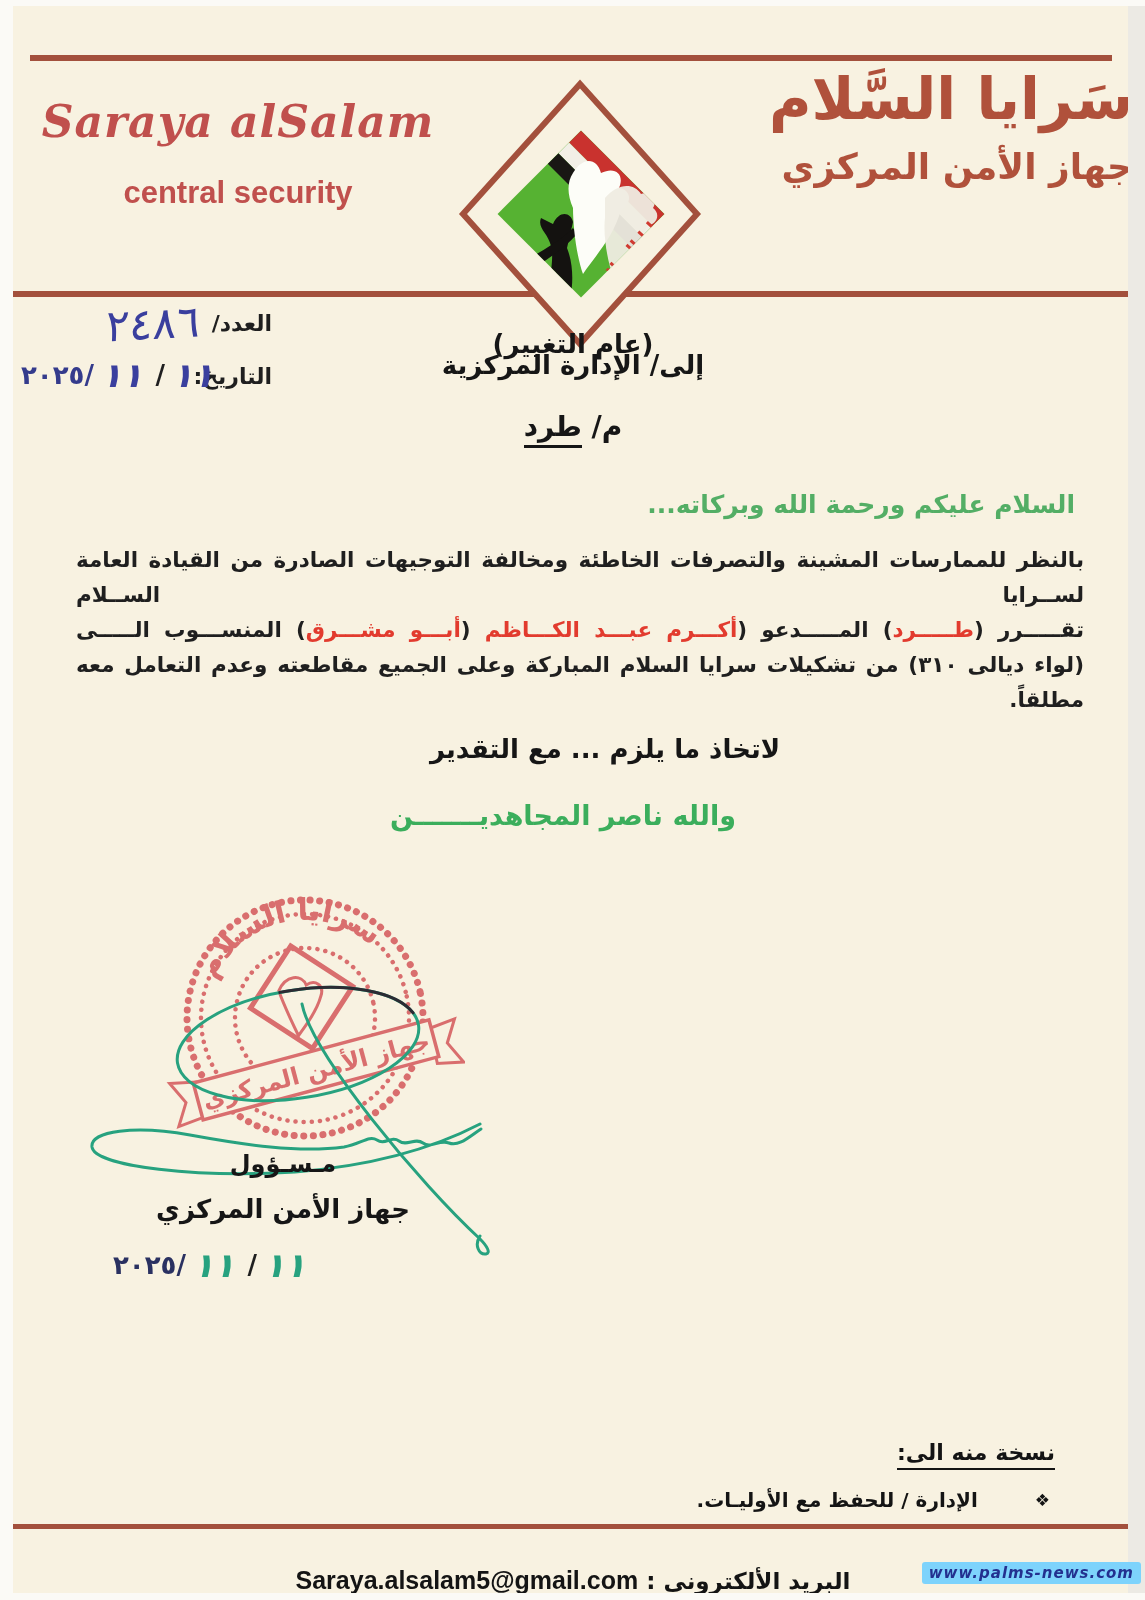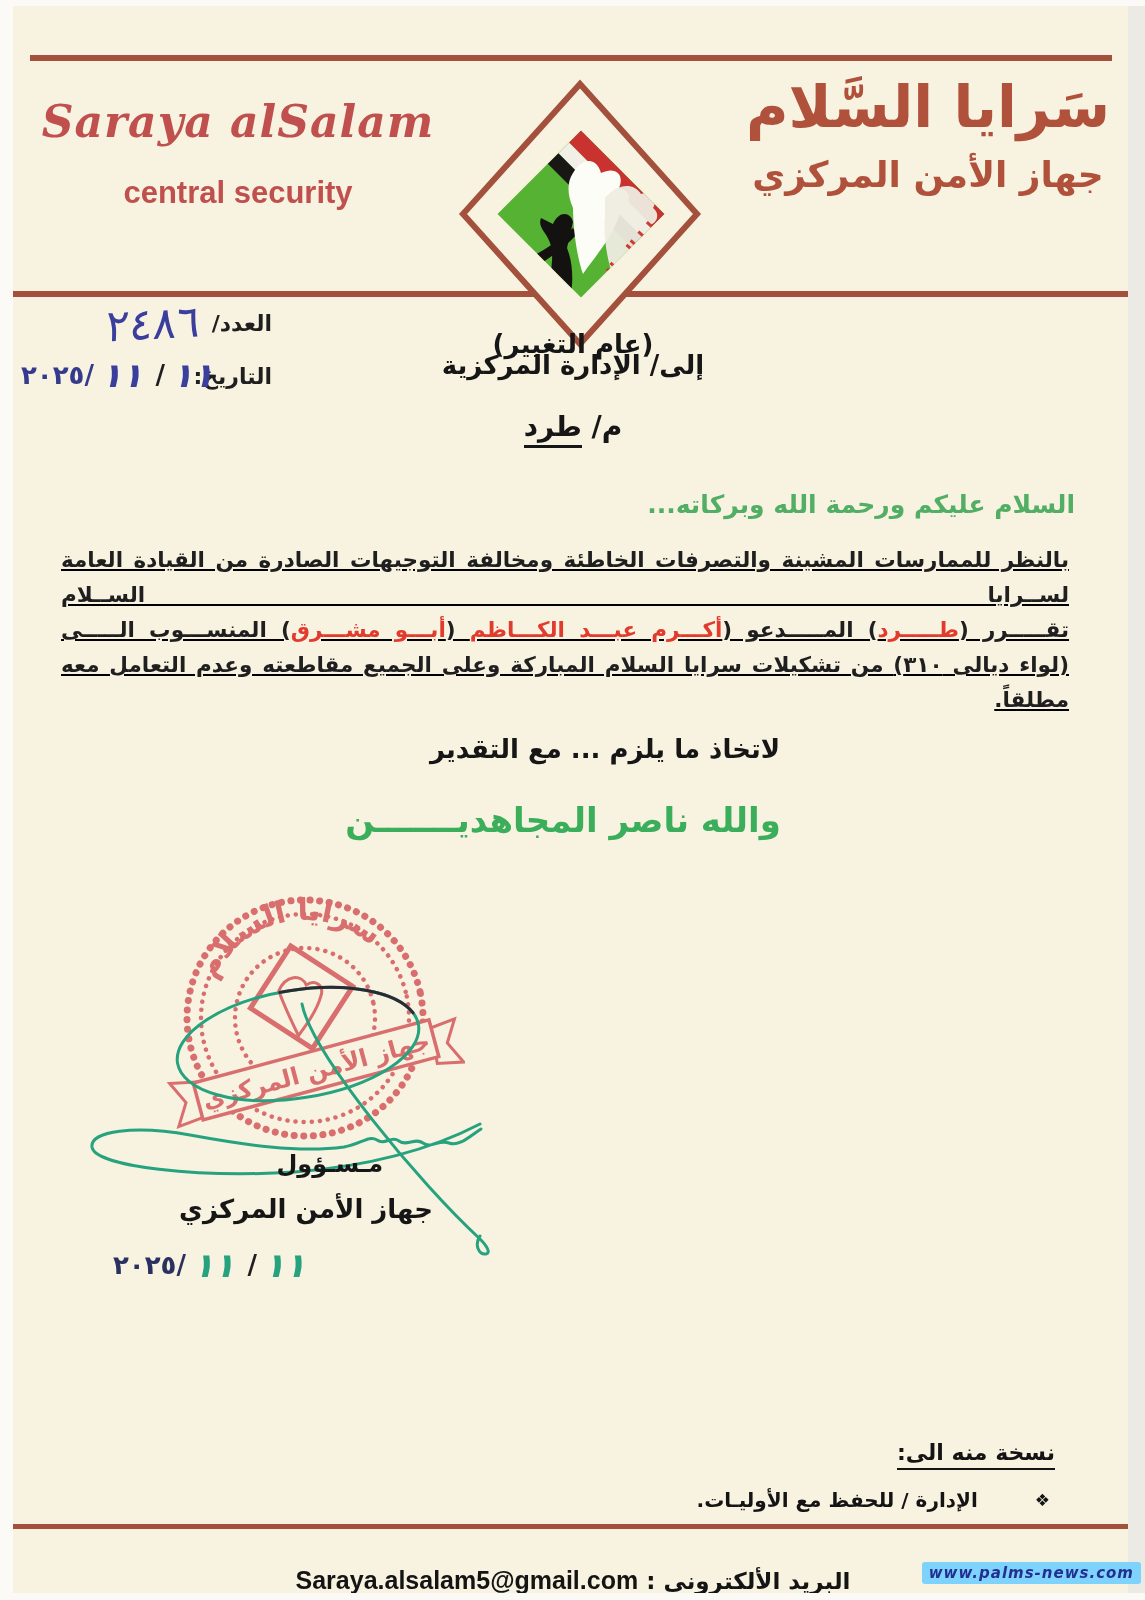--- a/index.html
+++ b/index.html
@@ -24,22 +24,22 @@
   .slash{font-weight:bold;font-size:26px;color:#1f1f1f;}
   .daterow{display:flex;direction:ltr;align-items:center;gap:10px;}
   
   .addr{font-weight:bold;color:#161616;text-align:center;}
   .subject-underline{border-bottom:3px solid #161616;padding-bottom:2px;}
   
   .green-salute{color:#53ae65;font-weight:bold;font-size:25px;}
   .bodyline{direction:rtl;font-size:21.5px;font-weight:bold;color:#1f1f1f;text-align:justify;text-align-last:justify;line-height:35px;}
   .red{color:#e23b2e;margin-top:7px;}
   .closing{font-weight:bold;font-size:26px;color:#161616;text-align:center;}
-  .motto{font-weight:bold;font-size:34px;color:#3bae5c;text-align:center;}
-  .sigtxt{font-weight:bold;color:#161616;text-align:right;}
+  .motto{font-weight:bold;font-size:27px;color:#3bae5c;text-align:center;}
+  .sigtxt{font-weight:bold;color:#161616;text-align:center;}
   
   .cc-head{font-weight:bold;font-size:22px;color:#141414;border-bottom:2px solid #141414;padding-bottom:3px;}
   .cc-item{font-weight:bold;font-size:20px;color:#141414;}
   .cc-bullet{font-size:17px;margin-left:26px;position:relative;top:-1px;}
   
   .email-line{direction:rtl;text-align:center;font-size:23px;font-weight:bold;color:#141414;margin-top:20px;}
   .email-en{font-family:"Liberation Sans",sans-serif;font-weight:bold;font-size:25px;}
   .watermark{font-family:"DejaVu Sans",sans-serif;font-style:italic;font-weight:bold;font-size:15px;color:#23308f;background:#7dd3fc;border-radius:3px;padding:2px 7px;letter-spacing:1px;}
   .edge{position:absolute;background:#fbfaf6;}
 </style>
@@ -48,21 +48,21 @@
 
 <div class="page">
 
   <div class="abs rule" style="left:17px;top:49px;width:1082px;"></div>
 
   <div class="abs" style="left:25px;top:90px;width:400px;text-align:center;">
     <div class="brand-en1">Saraya alSalam</div>
     <div class="brand-en2" style="margin-top:28px;">central security</div>
   </div>
 
-  <div class="abs ar" style="left:710px;top:72px;width:410px;text-align:center;">
+  <div class="abs ar" style="left:710px;top:64px;width:410px;">
     <div class="brand-ar1">سَرايا السَّلام</div>
     <div class="brand-ar2" style="margin-top:18px;">جهاز الأمن المركزي</div>
   </div>
 
   <div class="abs rule" style="left:-13px;top:285px;width:1147px;"></div>
 
   <svg class="abs" style="left:442px;top:72px;" width="250" height="272" viewBox="0 0 250 272">
     <defs>
       <clipPath id="innersq">
           <rect x="67" y="77" width="118" height="118" transform="rotate(45 126 136)"></rect>
@@ -101,21 +101,21 @@
   </div>
 
   <div class="abs ar addr" style="left:380px;top:296px;width:360px;font-size:26px;margin-top:27px;">(عام التغيير)</div>
   <div class="abs ar addr" style="left:380px;top:344px;width:360px;font-size:26px;">إلى/ الإدارة المركزية</div>
   <div class="abs ar addr" style="left:380px;top:404px;width:360px;font-size:28px;">
     <span>م/ </span><span class="subject-underline">طرد</span>
   </div>
 
   <div class="abs ar green-salute" style="right:55px;top:484px;">السلام عليكم ورحمة الله وبركاته...</div>
 
-  <div class="abs" style="left:48px;top:536px;width:1008px;text-decoration:underline;">
+  <div class="abs" style="left:63px;top:536px;width:1008px;">
     <div class="bodyline">بالنظر للممارسات المشينة والتصرفات الخاطئة ومخالفة التوجيهات الصادرة من القيادة العامة لســرايا الســلام</div>
     <div class="bodyline"><span>تقـــــرر (</span><span class="red">طـــــرد</span><span>) المـــــدعو (</span><span class="red">أكـــرم عبـــد الكـــاظم</span><span> (</span><span class="red">أبـــو مشـــرق</span><span>) المنســـوب الـــــى</span></div>
     <div class="bodyline" style="text-align-last:justify;"><span style="font-weight:bold;">(لواء ديالى ٣١٠)</span><span> من تشكيلات سرايا السلام المباركة وعلى الجميع مقاطعته وعدم التعامل معه مطلقاً.</span></div>
   </div>
 
   <div class="abs ar closing" style="left:292px;top:728px;width:600px;">لاتخاذ ما يلزم ... مع التقدير</div>
 
   <div class="abs ar motto" style="left:250px;top:794px;width:600px;">والله ناصر المجاهديـــــــن</div>
 
   <svg class="abs" style="left:132px;top:852px;opacity:0.85;" width="320" height="320" viewBox="0 0 320 320">

